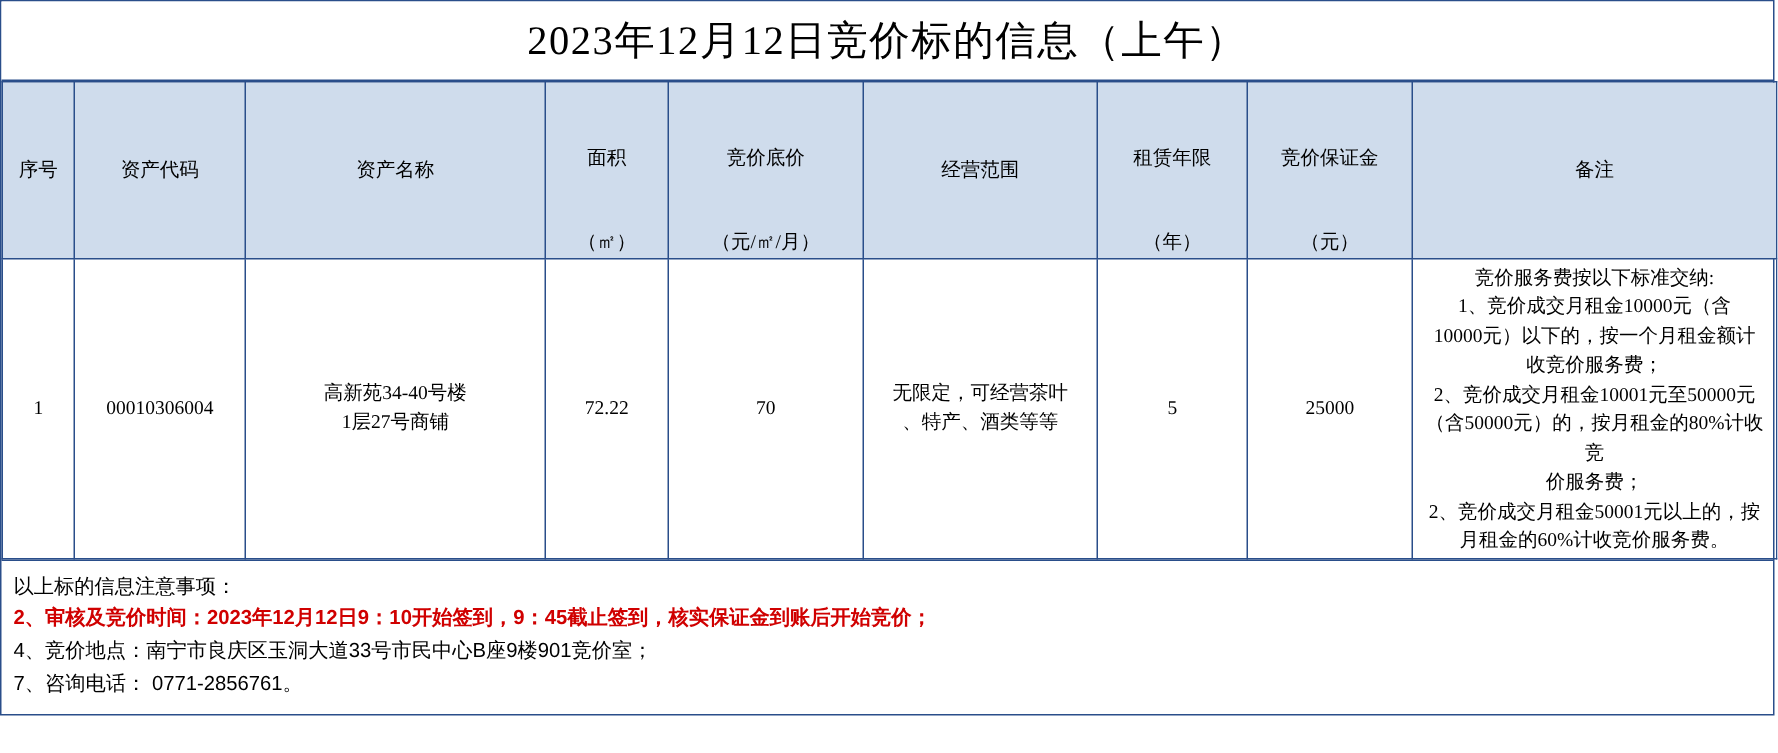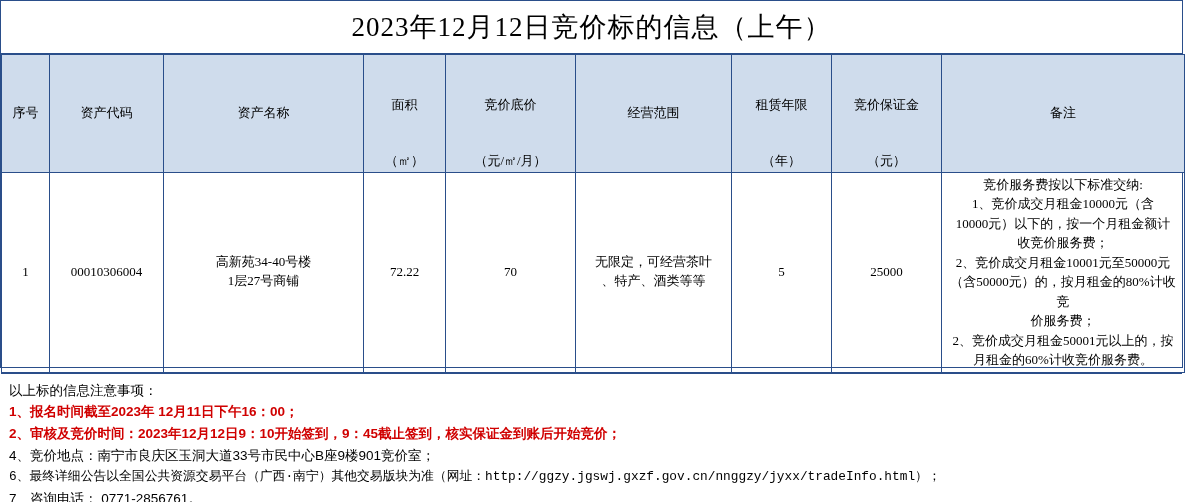--- a/index.html
+++ b/index.html
@@ -9,21 +9,21 @@
   }
   body {
     width: 1185px;
     height: 502px;
     font-family: "Liberation Sans", sans-serif;
     color: #000000;
     overflow: hidden;
   }
   .sheet {
     width: 1183px;
-    height: 368px;
+    height: 477px;
     margin: 0;
     border: 1px solid #2a4e8a;
     box-sizing: border-box;
     display: flex;
     flex-direction: column;
   }
   .title-row {
     height: 52px;
     border-bottom: 1px solid #2a4e8a;
     display: flex;
@@ -176,21 +176,19 @@
           <div>2、竞价成交月租金50001元以上的，按</div>
           <div>月租金的60%计收竞价服务费。</div>
         </td>
       </tr>
     </tbody>
   </table>
 
   <div class="notes-wrap">
     <div class="notes">
       <div class="ln">以上标的信息注意事项：</div>
-      <div class="ln red">1、报名时间截至2023年  12月11日下午16：00；</div>
       <div class="ln red">2、审核及竞价时间：2023年12月12日9：10开始签到，9：45截止签到，核实保证金到账后开始竞价；</div>
       <div class="ln">4、竞价地点：南宁市良庆区玉洞大道33号市民中心B座9楼901竞价室；</div>
-      <div class="ln mono-url">6、最终详细公告以全国公共资源交易平台（广西·南宁）其他交易版块为准（网址：http://ggzy.jgswj.gxzf.gov.cn/nnggzy/jyxx/tradeInfo.html）；</div>
       <div class="ln">7、咨询电话：  0771-2856761。</div>
     </div>
   </div>
 
 </div>
 
 </body></html>

